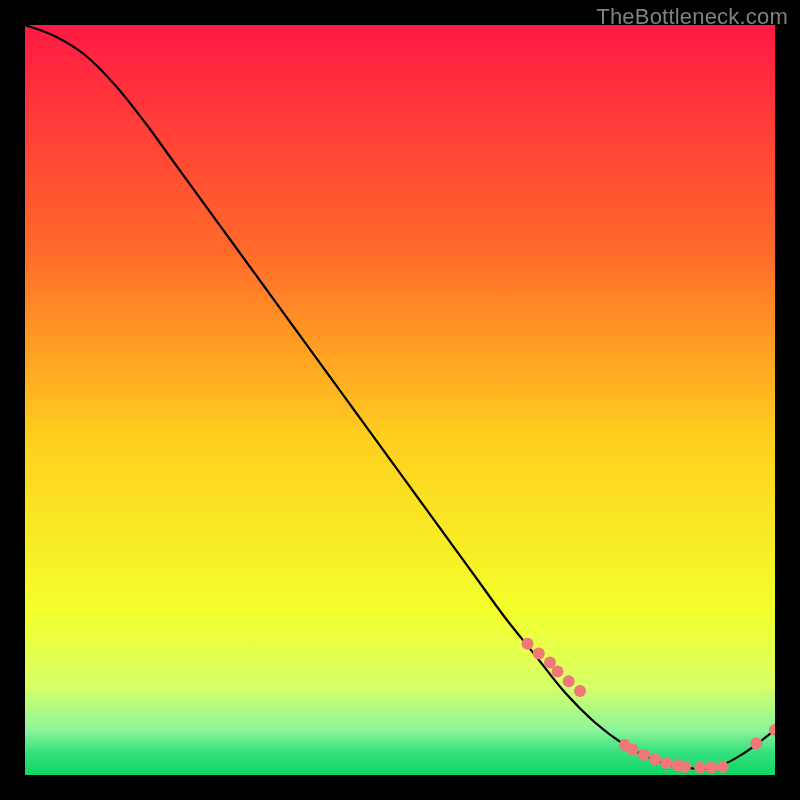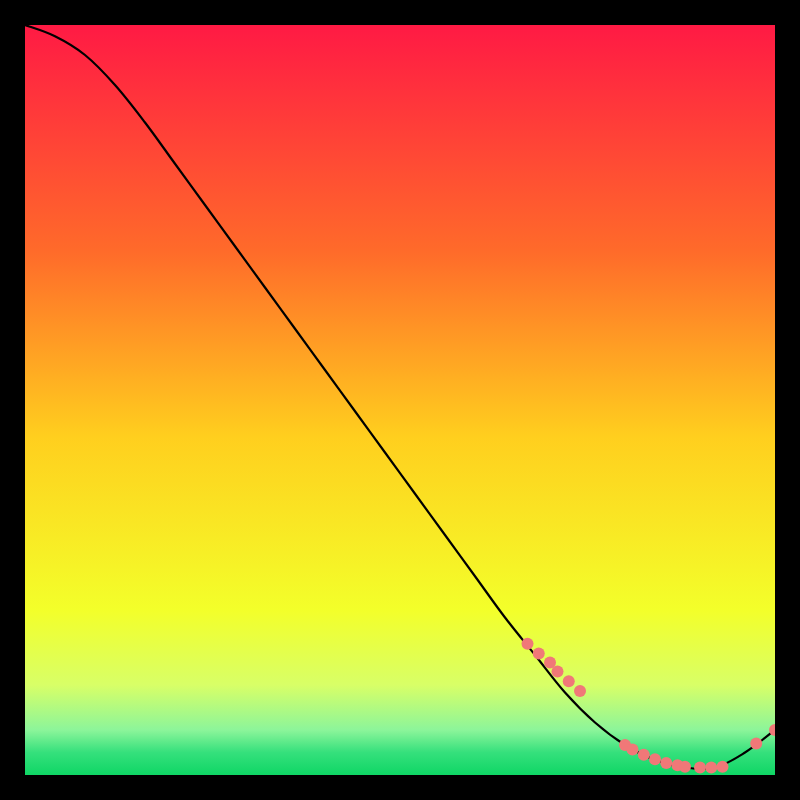--- a/index.html
+++ b/index.html
@@ -38,20 +38,21 @@
   .plot svg {
     display: block;
     width: 750px;
     height: 750px;
   }
 </style>
 </head>
 <body>
 
 <div class="frame">
+  <div class="watermark">TheBottleneck.com</div>
 
   <div class="plot">
     <svg id="chart-svg" viewBox="0 0 750 750">
         <defs>
           <linearGradient id="bg-grad" x1="0" y1="0" x2="0" y2="1">
             <stop offset="0%" stop-color="#ff1a44"></stop>
             <stop offset="30%" stop-color="#ff6a2a"></stop>
             <stop offset="55.00000000000001%" stop-color="#ffcf1e"></stop>
             <stop offset="78%" stop-color="#f3ff2a"></stop>
             <stop offset="88%" stop-color="#d8ff67"></stop>

